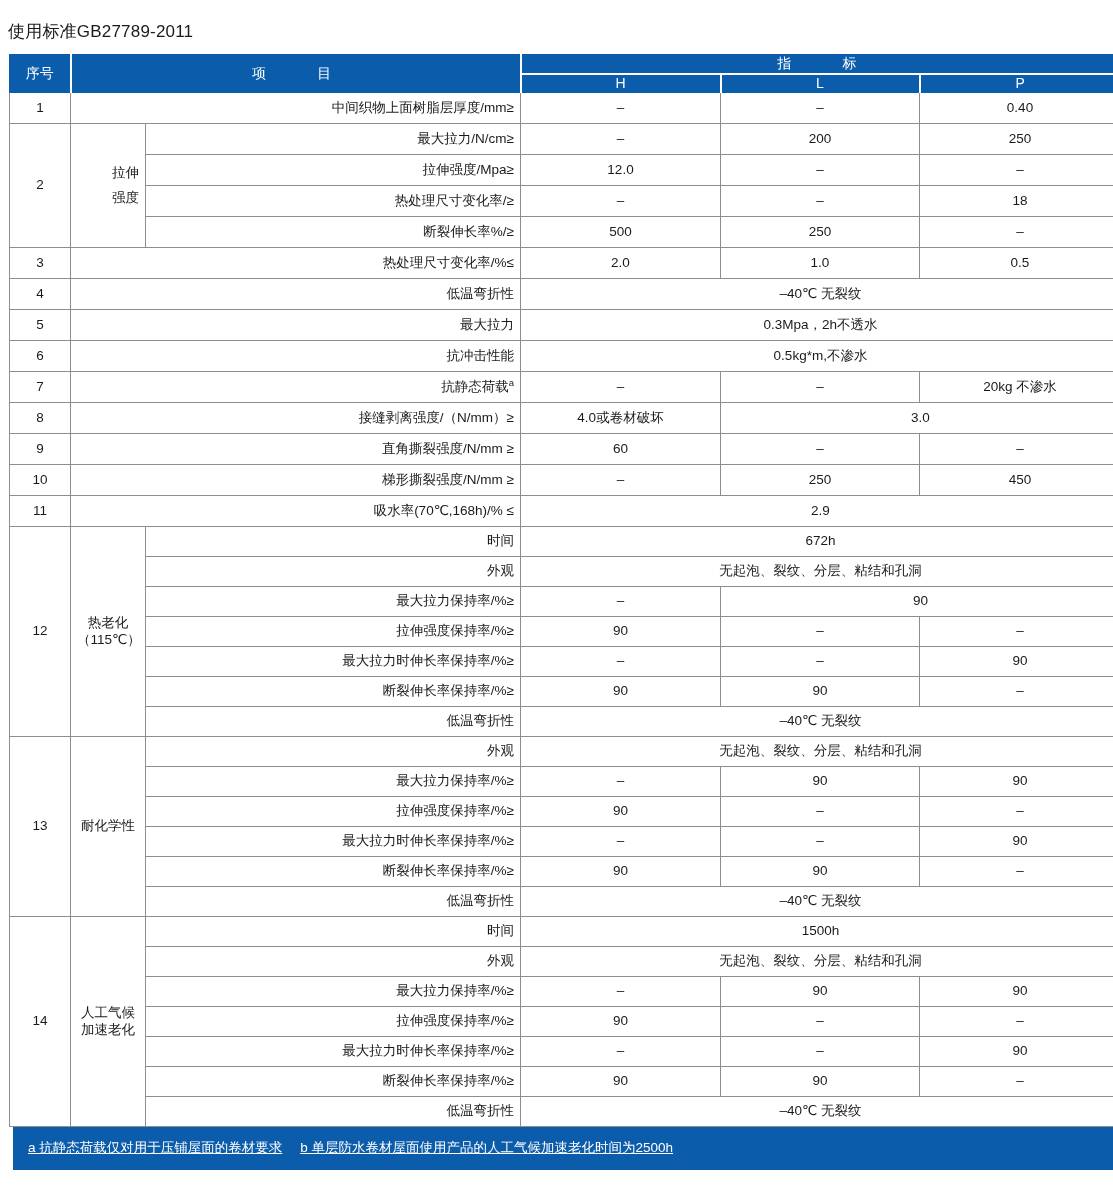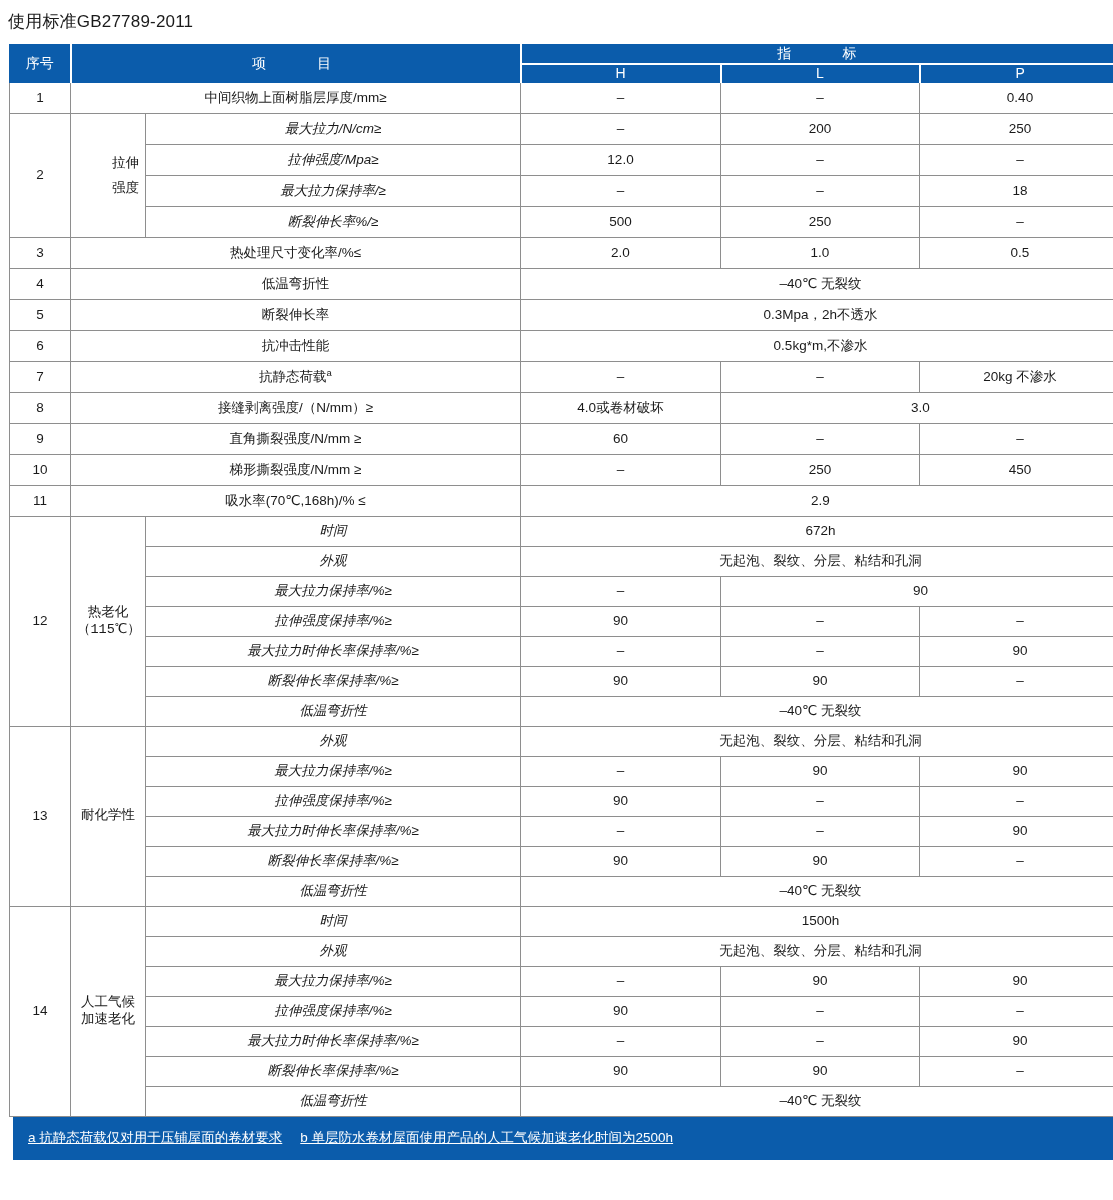--- a/index.html
+++ b/index.html
@@ -12,21 +12,21 @@
     min-height: 1200px;
     font-family: "Liberation Sans", "DejaVu Sans", sans-serif;
     color: #1a1a1a;
     -webkit-font-smoothing: antialiased;
   }
   .page { width: 1113px; padding: 0; }
 
   .doc-title {
     font-size: 17px;
     color: #1a1a1a;
-    padding: 10px 8px 11px 8px;
+    padding: 20px 8px 11px 8px;
     letter-spacing: 0.2px;
     white-space: nowrap;
   }
 
   table.spec {
     border-collapse: collapse;
     width: 1111px;
     margin-left: 9px;
     table-layout: fixed;
     font-size: 13.5px;
@@ -47,24 +47,24 @@
     border-color: #0b5cab !important;
     font-size: 14px;
   }
   .hdr.sep-l { border-left: 2px solid #ffffff !important; }
   .hdr.sep-b { border-bottom: 2px solid #ffffff !important; text-align: center; }
   .hdr-spaced { letter-spacing: 0.55em; padding-left: 0.55em; }
   .hdr-sub { font-size: 14px; }
 
   
   .num   { text-align: center; width: 61px; }
-  .item  { text-align: center; padding-left: 12px; }
-  .sub   { text-align: center; padding-left: 12px; font-style: italic; }
+  .item  { text-align: right; padding-left: 12px; }
+  .sub   { text-align: right; padding-left: 12px; }
   .val   { text-align: center; }
-  .grp-c { text-align: center; font-family: Liberation Mono, monospace; }
+  .grp-c { text-align: center; }
 
   td.r2grp { padding-left: 22px; text-align: right; }
   .h-30 { height: 30px; }
   .h-31 { height: 31px; }
 
   sup.note {
     font-size: 9.5px;
     vertical-align: super;
     line-height: 0;
   }
@@ -135,21 +135,21 @@
         <td class="val">200</td>
         <td class="val">250</td>
       </tr>
       <tr class="h-31">
         <td class="sub">拉伸强度/Mpa≥</td>
         <td class="val">12.0</td>
         <td class="val">–</td>
         <td class="val">–</td>
       </tr>
       <tr class="h-31">
-        <td class="sub">最大拉力保持率/≥</td>
+        <td class="sub">热处理尺寸变化率/≥</td>
         <td class="val">–</td>
         <td class="val">–</td>
         <td class="val">18</td>
       </tr>
       <tr class="h-31">
         <td class="sub">断裂伸长率%/≥</td>
         <td class="val">500</td>
         <td class="val">250</td>
         <td class="val">–</td>
       </tr>
@@ -163,21 +163,21 @@
       </tr>
 
       <tr class="h-31">
         <td class="num">4</td>
         <td class="item" colspan="2">低温弯折性</td>
         <td class="val" colspan="3">–40℃ 无裂纹</td>
       </tr>
 
       <tr class="h-31">
         <td class="num">5</td>
-        <td class="item" colspan="2">断裂伸长率</td>
+        <td class="item" colspan="2">最大拉力</td>
         <td class="val" colspan="3">0.3Mpa，2h不透水</td>
       </tr>
 
       <tr class="h-31">
         <td class="num">6</td>
         <td class="item" colspan="2">抗冲击性能</td>
         <td class="val" colspan="3">0.5kg*m,不渗水</td>
       </tr>
 
       <tr class="h-31">

